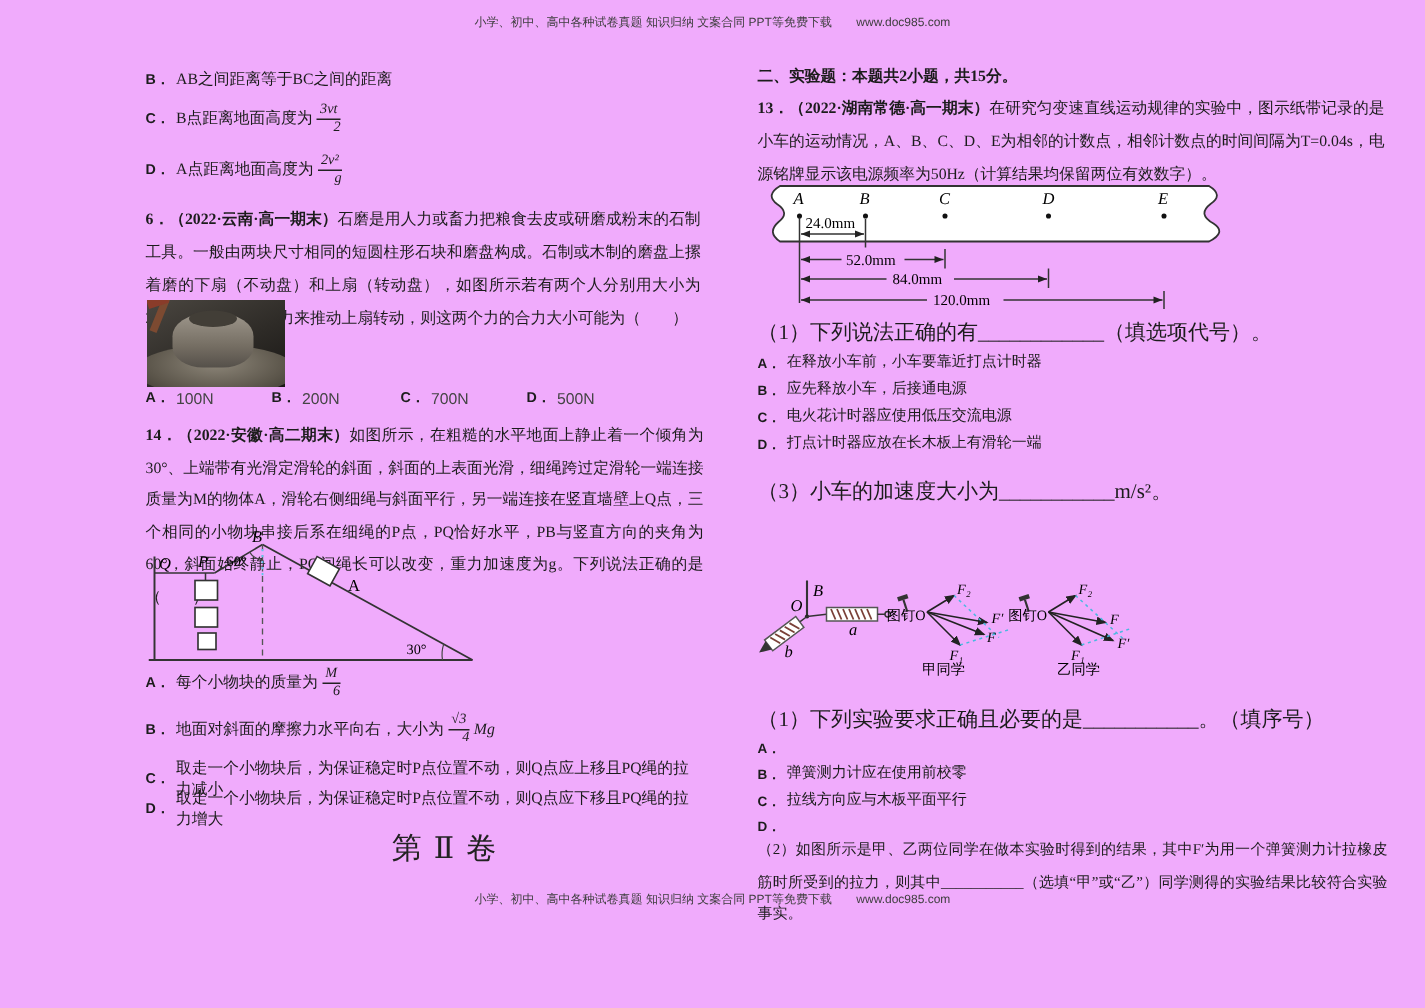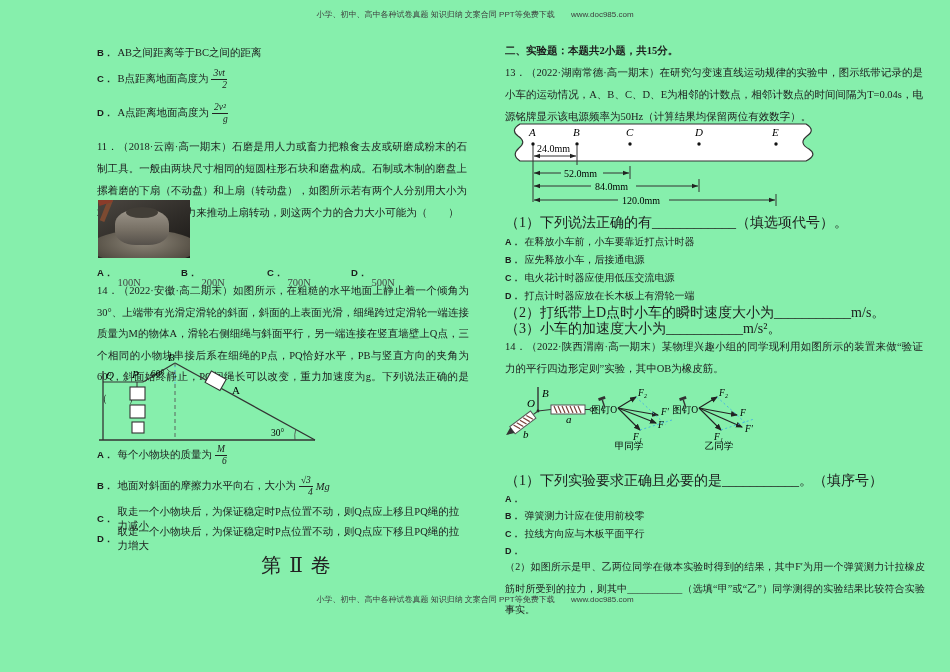--- a/index.html
+++ b/index.html
@@ -1,27 +1,27 @@
 <!DOCTYPE html>
 <html><head>
 <meta charset="utf-8">
 <style>
   html,body{margin:0;padding:0;background:#888;}
-  .page{position:relative;width:950px;height:672px;background:#86efac;overflow:hidden;
+  .page{position:relative;width:950px;height:672px;background:#f0abfc;overflow:hidden;
         font-family:"Liberation Serif","DejaVu Serif",serif;color:#1c1c1c;}
   .abs{position:absolute;}
   .hdr{top:9px;left:0;width:100%;text-align:center;font-size:8px;color:#3d3d3d;
        font-family:"Liberation Sans","DejaVu Sans",sans-serif;}
   .hdr a{color:#3d3d3d;text-decoration:none;margin-left:14px;}
   .para{font-size:10.5px;line-height:22px;text-align:justify;}
-  .qprefix{font-weight:normal;}
+  .qprefix{font-weight:bold;}
   .optline{font-size:10.5px;display:flex;align-items:center;}
   .opt-letter{font-family:"Liberation Sans","DejaVu Sans",sans-serif;font-weight:bold;
               font-size:9.5px;margin-right:4px;flex:none;}
-  .timesv{font-family:Liberation Serif, serif;color:#444;margin-top:18px;}
+  .timesv{font-family:Liberation Sans, sans-serif;color:#444;}
   .frac{display:inline-block;vertical-align:middle;text-align:right;font-style:italic;
         font-size:9.5px;line-height:1.15;margin:0 3px;font-family:"Liberation Serif",serif;}
   .frac .fn{display:block;border-bottom:1px solid #222;padding:0 2px;}
   .frac .fd{display:block;}
   .sec-title{font-weight:bold;font-size:10.5px;}
   .subq{font-size:14px;line-height:14px;}
   .opts-sm{font-size:10px;line-height:14px;}
   .opts-sm .opt-letter{font-size:9px;}
   .heading2{font-size:20px;text-align:center;letter-spacing:8px;color:#222;}
   .mill{width:92px;height:58px;position:relative;overflow:hidden;
@@ -64,21 +64,21 @@
   <div class="abs optline" style="left:97px;top:96px;width:368px;height:34px;">
     <span class="opt-letter">D．</span>
     <span>A点距离地面高度为</span>
     <span class="frac">
       <span class="fn">2v²</span>
       <span class="fd">g</span>
     </span>
   </div>
 
   <div class="abs para" style="left:97px;top:136px;width:370px;">
-    <span class="qprefix">11．（2018·云南·高一期末）</span><span>石磨是用人力或畜力把粮食去皮或研磨成粉末的石制工具。一般由两块尺寸相同的短圆柱形石块和磨盘构成。石制或木制的磨盘上摞着磨的下扇（不动盘）和上扇（转动盘），如图所示若有两个人分别用大小为200N和400N的水平力来推动上扇转动，则这两个力的合力大小可能为（　　）</span>
+    <span class="qprefix">6．（2022·云南·高一期末）</span><span>石磨是用人力或畜力把粮食去皮或研磨成粉末的石制工具。一般由两块尺寸相同的短圆柱形石块和磨盘构成。石制或木制的磨盘上摞着磨的下扇（不动盘）和上扇（转动盘），如图所示若有两个人分别用大小为200N和400N的水平力来推动上扇转动，则这两个力的合力大小可能为（　　）</span>
   </div>
 
   <div class="abs mill" style="left:98px;top:200px;">
     <div class="handle"></div>
     <div class="head"></div>
     <div class="base"></div>
     <div class="topstone"></div>
     <div class="hole"></div>
   </div>
 
@@ -215,26 +215,22 @@
     <span>应先释放小车，后接通电源</span>
   </div>
   <div class="abs optline opts-sm" style="left:505px;top:271px;width:418px;">
     <span class="opt-letter">C．</span>
     <span>电火花计时器应使用低压交流电源</span>
   </div>
   <div class="abs optline opts-sm" style="left:505px;top:289px;width:418px;">
     <span class="opt-letter">D．</span>
     <span>打点计时器应放在长木板上有滑轮一端</span>
   </div>
-  <div class="abs subq" style="left:505px;top:306px;width:418px;">（2）打纸带上D点时小车的瞬时速度大小为___________m/s。</div>
   <div class="abs subq" style="left:505px;top:322px;width:418px;">（3）小车的加速度大小为___________m/s²。</div>
 
-  <div class="abs para" style="left:505px;top:336px;width:418px;">
-    <span class="qprefix">14．（2022·陕西渭南·高一期末）</span><span>某物理兴趣小组的同学现利用如图所示的装置来做“验证力的平行四边形定则”实验，其中OB为橡皮筋。</span>
-  </div>
 
   <svg class="abs" style="left:505px;top:385px;" width="335" height="85" viewBox="0 0 335 85">
     <defs>
       <marker id="vah" orient="auto" markerWidth="8" markerHeight="7" refX="5.5" refY="2.6">
         <path d="M0,0 L6.5,2.6 L0,5.2 Z" fill="#222"></path>
       </marker>
     </defs>
 
     <line x1="33" y1="2" x2="33" y2="26" stroke="#333" stroke-width="1.4"></line>
     <text x="37" y="12" class="it lbl">B</text>

